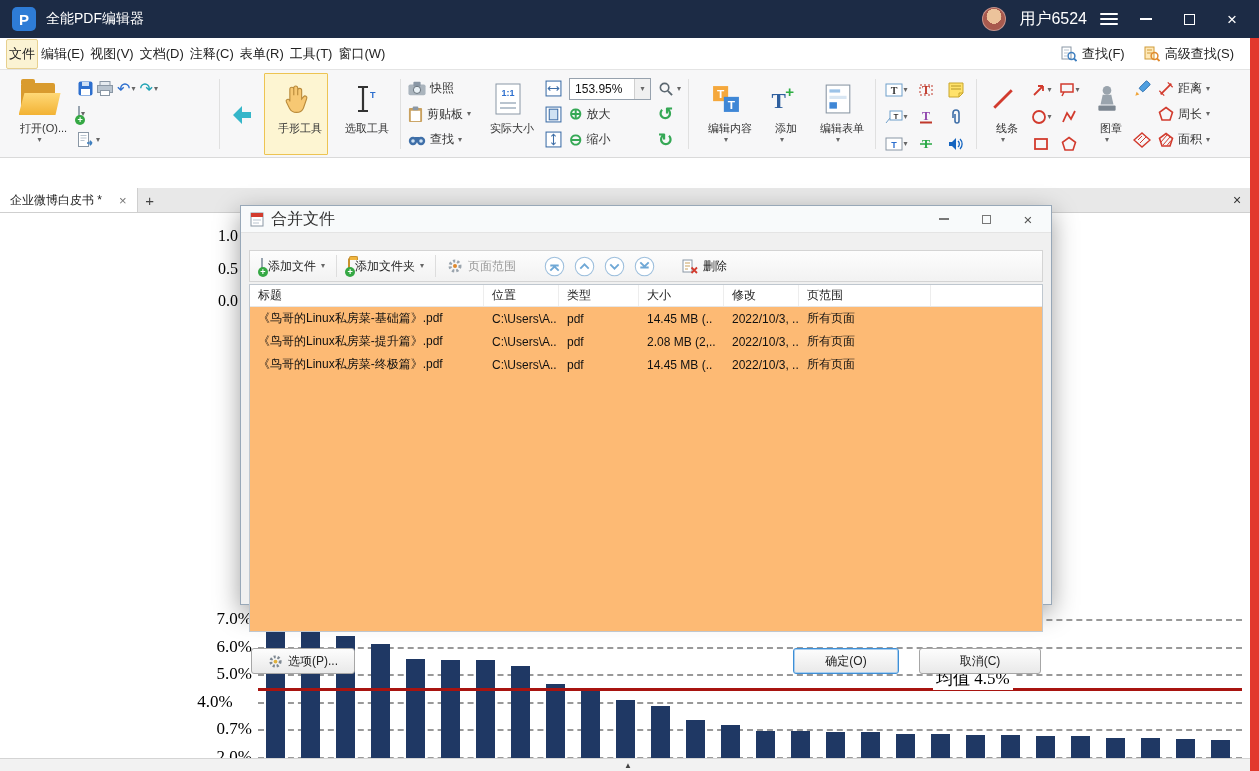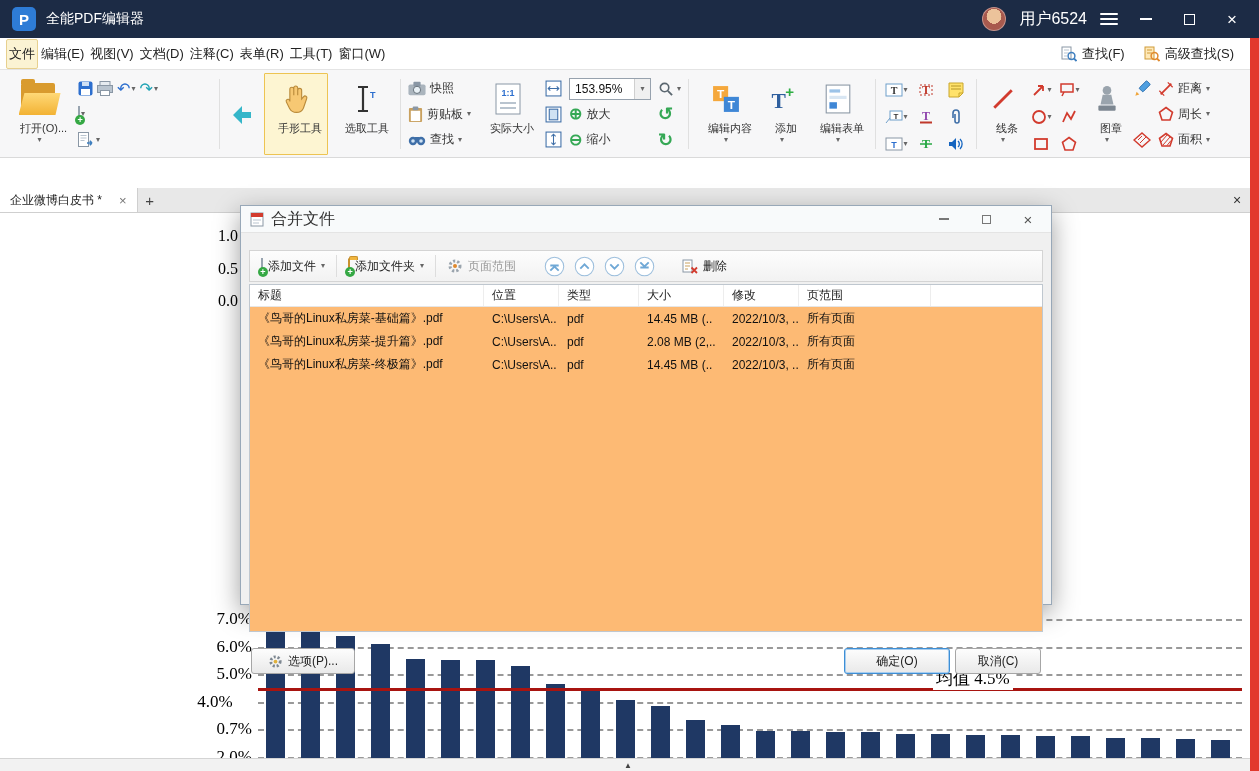--- a/index.html
+++ b/index.html
@@ -97,21 +97,21 @@
   .dlg-list{margin:2px 8px 16px;height:348px;border:1px solid #bfc7cf;background:#fdba74;overflow:hidden;}
   .thead{display:flex;height:22px;border-bottom:1px solid #e6e6e6;align-items:stretch;background:#fff;}
   .hcell{padding-left:8px;display:flex;align-items:center;border-right:1px solid #ededed;color:#222;}
   .trow{display:flex;height:23px;align-items:center;cursor:pointer;}
   .tcell{padding-left:8px;white-space:nowrap;overflow:hidden;color:#111;}
   .c0{width:234px;} .c1{width:75px;} .c2{width:80px;} .c3{width:85px;} .c4{width:75px;} .c5{width:132px;} .cfill{flex:1;border-right:none;}
   .dlg-footer{display:flex;align-items:center;margin:14px 10px 0;}
   .fbtn{height:26px;display:flex;align-items:center;justify-content:center;background:linear-gradient(#fdfdfd,#e9e9e9);border:1px solid #a6a6a6;border-radius:3px;font-size:12px;cursor:pointer;gap:5px;}
   .fbtn.opt{width:104px;}
   .fbtn.ok{width:106px;border:1px solid #3d8fd6;box-shadow:inset 0 0 0 1px #a9cdee;}
-  .fbtn.cancel{width:86px;margin-left:5px;}
+  .fbtn.cancel{width:122px;margin-left:20px;}
 
   
   .plusbadge{position:absolute;right:-5px;bottom:-4px;width:10px;height:10px;background:#35a844;color:#fff;border-radius:50%;font-size:9px;line-height:10px;text-align:center;font-weight:bold;}
   .relic{position:relative;display:inline-block;}
   .ic-page{width:13px;height:16px;background:#fff;border:1px solid #98a4b0;}
   .ic-folder{width:17px;height:13px;background:linear-gradient(#ffd977,#f0b53e);border:1px solid #c8912e;border-radius:2px;position:relative;}
   .ic-folder:before{content:"";position:absolute;top:-3px;left:0;width:7px;height:3px;background:#f0b53e;border:1px solid #c8912e;border-bottom:none;border-radius:2px 2px 0 0;}
   .bigfolder{width:42px;height:32px;position:relative;}
   .bigfolder .bk{position:absolute;left:2px;top:0;width:34px;height:28px;background:#d99b2e;border-radius:2px;}
   .bigfolder .bk:before{content:"";position:absolute;top:-4px;left:0;width:14px;height:5px;background:#d99b2e;border-radius:2px 2px 0 0;}

